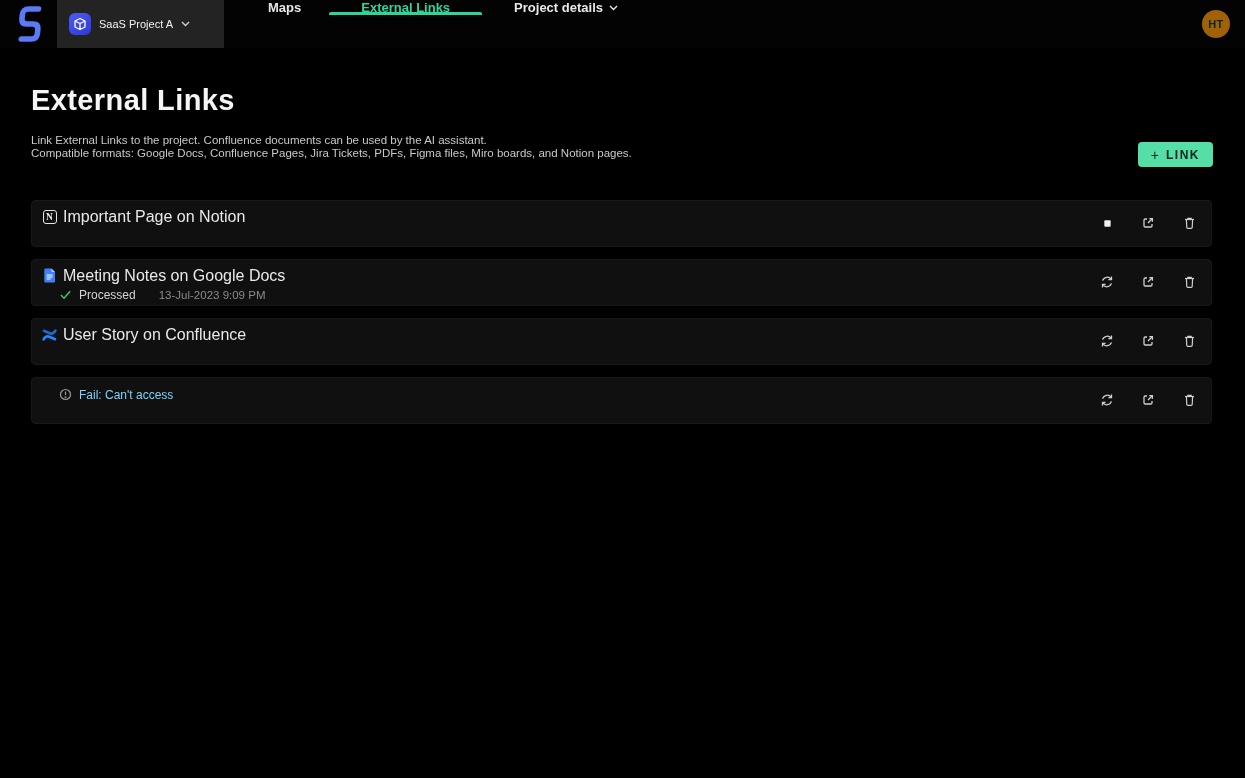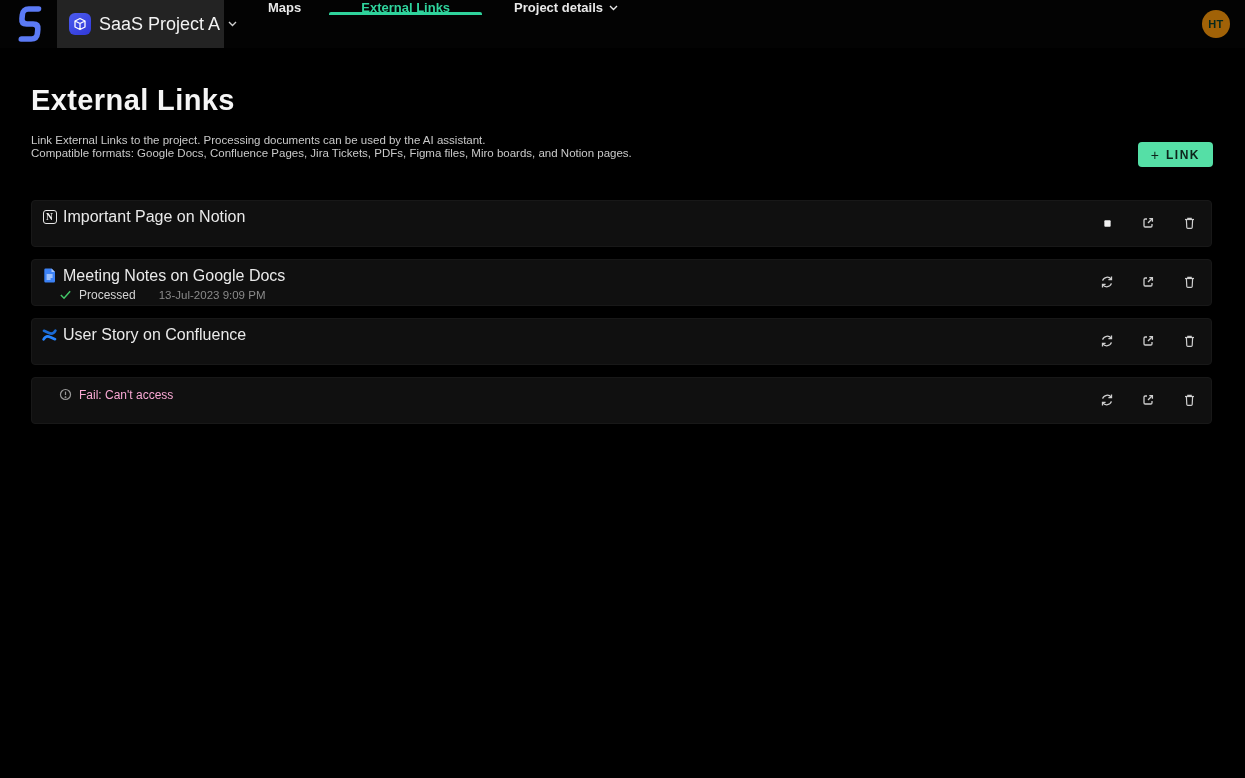--- a/index.html
+++ b/index.html
@@ -6,21 +6,21 @@
   html,body { width:1245px; height:778px; background:#000; overflow:hidden;
     font-family:"Liberation Sans", sans-serif; -webkit-font-smoothing:antialiased; }
 
   
   .navbar { position:relative; height:48px; background:#030303; display:flex; align-items:stretch; }
   .logo-box { width:57px; display:flex; align-items:center; justify-content:center; }
   .project-selector { width:167px; background:#232323; display:flex; align-items:center;
     gap:8px; padding:0 12px; cursor:pointer; }
   .project-icon { width:22px; height:22px; border-radius:6px;
     background:linear-gradient(145deg,#4c5cf0,#3038d8); display:flex; align-items:center; justify-content:center; flex:0 0 auto; }
-  .project-label { color:#f2f2f2; font-size:18px; white-space:nowrap; }
+  .project-label { color:#f2f2f2; font-size:11px; white-space:nowrap; }
   .chev { display:inline-flex; align-items:center; color:#cfcfcf; }
   .tabs { display:flex; align-items:flex-start; }
   .tab { position:relative; display:flex; align-items:center; padding:0 32px;
     color:#e8e8e8; font-size:13px; font-weight:bold; cursor:pointer; gap:6px; }
   .tab.maps { padding:0 28px; margin-left:16px; }
   .tab.active { color:#2fd39c; }
   .tab.active::after { content:""; position:absolute; left:0; right:0; bottom:0; height:3px;
     background:#2fd39c; border-radius:2px 2px 0 0; }
   .avatar { position:absolute; right:15px; top:10px; width:28px; height:28px; border-radius:50%;
     background:#a16207; color:#06281c; font-size:11px; font-weight:bold;
@@ -36,21 +36,21 @@
   .add-link-btn .plus { font-size:14px; font-weight:normal; letter-spacing:0; }
 
   
   .link-list { margin:40px 33px 0 31px; }
   .link-row { position:relative; height:47px; background:#101010; border:1px solid #181818;
     border-radius:4px; margin-bottom:12px; padding:7px 10px 0 10px; }
   .row-title-line { display:flex; align-items:center; gap:6px; }
   .row-title { color:#e9e9e9; font-size:16px; }
   .row-status-line { display:flex; align-items:center; gap:7px; margin:3px 0 0 17px; }
   .status-text { font-size:12px; color:#d4d4d4; }
-  .status-text.fail { color:#f9a8d4; }
+  .status-text.fail { color:#7dd3fc; }
   .timestamp { font-size:11.5px; color:#8b8b8b; margin-left:16px; }
   .row-actions { position:absolute; right:9px; top:0; height:100%; display:flex; align-items:center; gap:15px; }
   .icon-btn { width:26px; height:26px; border:none; background:transparent; color:#cfcfcf;
     display:flex; align-items:center; justify-content:center; cursor:pointer; border-radius:4px; }
   .src-icon { display:inline-flex; width:15px; height:15px; align-items:center; justify-content:center; flex:0 0 auto; }
   .notion-badge { width:14px; height:14px; border:1.4px solid #e6e6e6; border-radius:3px;
     color:#f0f0f0; font-family:"Liberation Serif", serif; font-weight:bold; font-size:9.5px;
     display:flex; align-items:center; justify-content:center; }
   svg { display:block; }
 </style>
@@ -96,21 +96,21 @@
       </span>
     </div>
   </div>
 
   <div class="avatar">HT</div>
 </div>
 
 <div class="content">
   <h1 class="page-title">External Links</h1>
   <div class="desc">
-    <div>Link External Links to the project. Processing documents can be used by the AI assistant.</div>
+    <div>Link External Links to the project. Confluence documents can be used by the AI assistant.</div>
     <div>Compatible formats: Google Docs, Confluence Pages, Jira Tickets, PDFs, Figma files, Miro boards, and Notion pages.</div>
   </div>
   <button class="add-link-btn">
     <span class="plus">+</span>
     <span>LINK</span>
   </button>
 </div>
 
 <div class="link-list">
 

